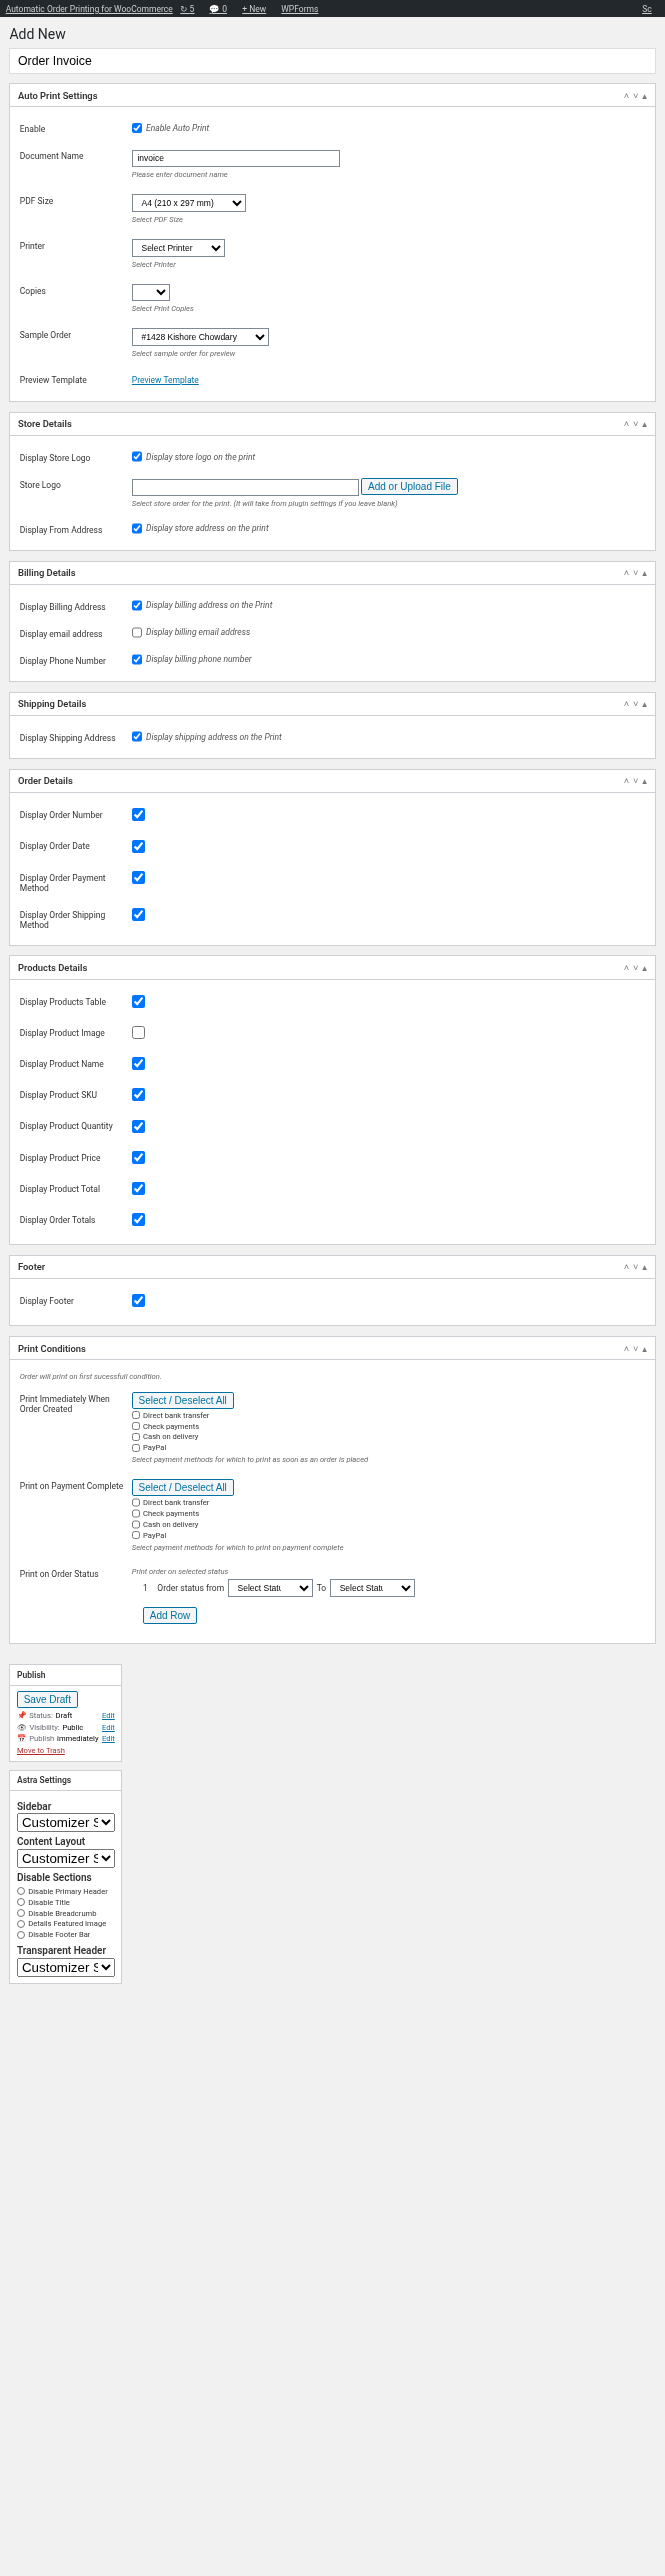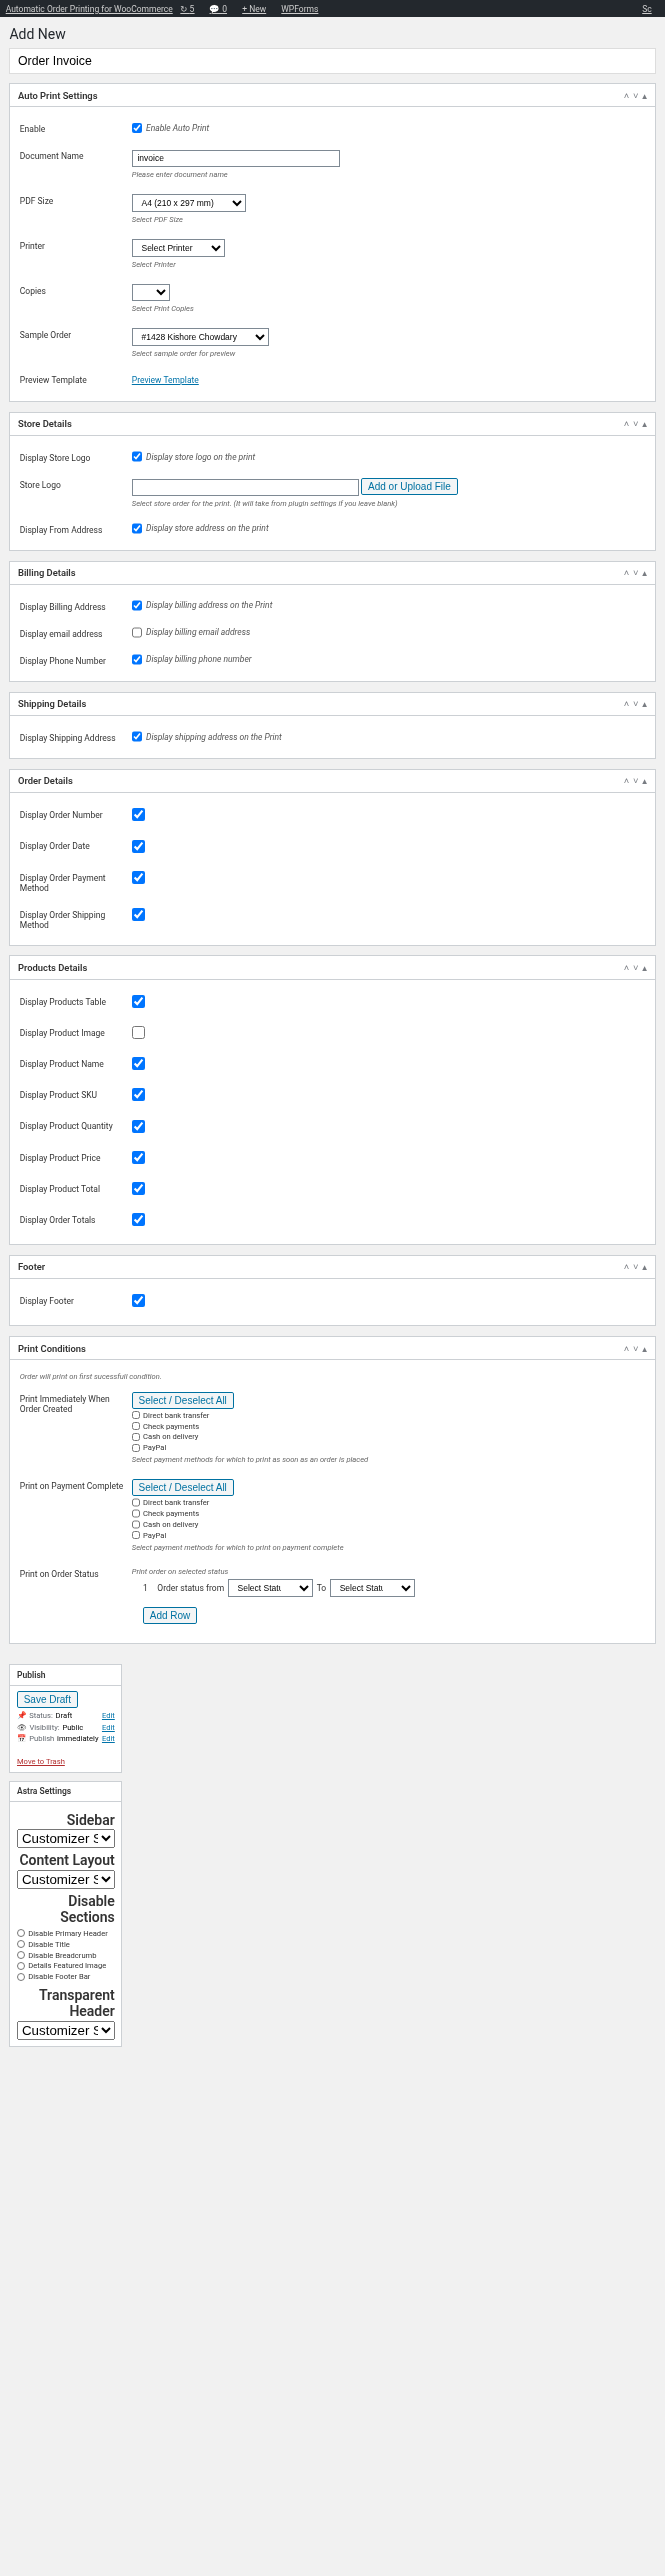--- a/index.html
+++ b/index.html
@@ -31,21 +31,21 @@
 a.link { color: #0073aa; text-decoration: underline; font-size: 8.5px; }
 .btn { padding: 1.9px 5.7px; border: 0.9px solid #0071a1; color: #0071a1; background: #f3f5f6; font-size: 10px; cursor: pointer; border-radius: 1.9px; }
 .side-box { background: #fff; border: 0.9px solid #ccd0d4; margin-bottom: 7.6px; }
 .side-box-header { padding: 4.7px 6.6px; border-bottom: 0.9px solid #ccd0d4; font-size: 8.5px; font-weight: 600; }
 .side-box-body { padding: 5.7px 6.6px; font-size: 7.6px; }
 .side-row { display: flex; align-items: center; margin: 2.8px 0; gap: 2.8px; }
 .side-row .lbl { color: #646970; }
 .side-row .val { color: #000; }
 .side-row a { color: #0073aa; margin-left: auto; font-size: 7.6px; }
 .trash-link { color: #b32d2e; text-decoration: underline; font-size: 7.6px; }
-.side-section-title { font-size: 14px; font-weight: 600; padding: 3.8px 0 1.9px; text-align: right; }
+.side-section-title { font-size: 10px; font-weight: 600; padding: 3.8px 0 1.9px; }
 .radio-row, .chk-row { display: flex; align-items: center; gap: 2.8px; margin: 1.9px 0; font-size: 7.6px; }
 .radio-row input, .chk-row input { width: 8.5px; height: 8.5px; }
 .italic-note { font-style: italic; color: #666; font-size: 7.6px; margin: 3.8px 0; }
 .status-row { display: flex; align-items: center; gap: 3.8px; margin: 3.8px 0 3.8px 11.3px; font-size: 8.5px; }
 .status-row select { width: 85px; }
 .add-row-btn { margin: 5.7px 0 3.8px 11.3px; }
 .num-badge { display:inline-block; margin-right:5.7px; }
 </style>
 </head>
 <body>
@@ -403,21 +403,21 @@
               <span class="lbl">Visibility:</span>
               <span class="val">Public</span>
               <a href="#">Edit</a>
             </div>
           <div class="side-row">
               <span>📅</span>
               <span class="lbl">Publish</span>
               <span class="val">immediately</span>
               <a href="#">Edit</a>
             </div>
-          <div style="margin-top:14px;"><a href="#" class="trash-link">Move to Trash</a></div>
+          <div style="margin-top:3px;"><a href="#" class="trash-link">Move to Trash</a></div>
         </div>
       </div>
 
       <div class="side-box">
         <div class="side-box-header">Astra Settings</div>
         <div class="side-box-body">
           <div class="side-section-title">Sidebar</div>
           <select style="width:100%;"><option>Customizer Setting</option></select>
           <div class="side-section-title">Content Layout</div>
           <select style="width:100%;"><option>Customizer Setting</option></select>

